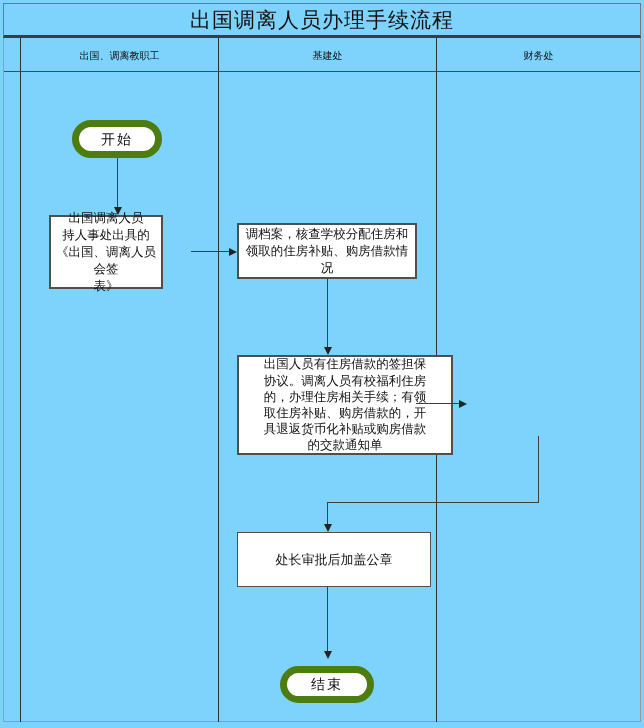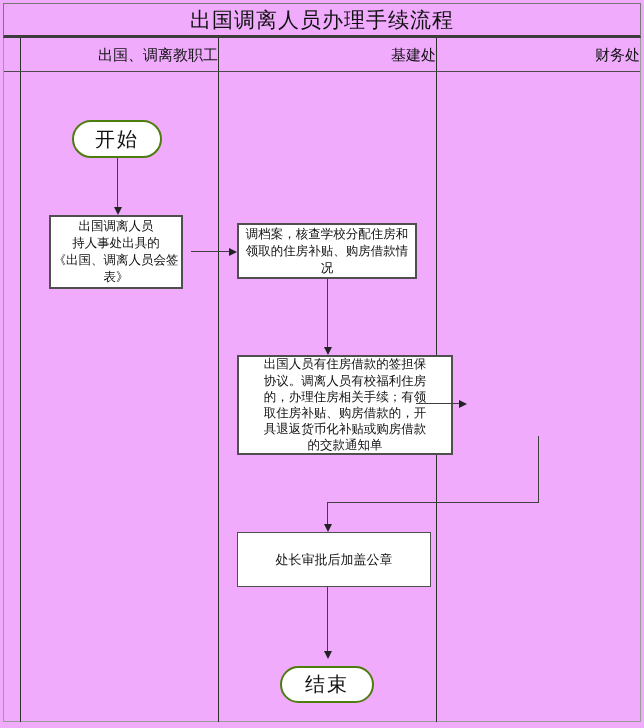--- a/index.html
+++ b/index.html
@@ -1,55 +1,55 @@
 <!DOCTYPE html>
 <html><head>
 <meta charset="utf-8">
 <style>
   html,body{margin:0;padding:0;background:#ffffff;}
   .canvas{
     position:relative;
     width:644px;height:728px;
-    background:#f0abfc;
+    background:#7dd3fc;
     font-family:"Liberation Serif","DejaVu Serif",serif;
     color:#111;
     overflow:hidden;
   }
   .abs{position:absolute;box-sizing:border-box;}
   .outer-frame{
     left:3px;top:3px;width:638px;height:719px;
     border:1px solid #9a9a9a;
   }
   .title-bar{
     left:3px;top:3px;width:638px;height:35px;
     border:1px solid #777;
     border-bottom:3px solid #3c3c3c;
     display:flex;align-items:center;justify-content:center;
     font-size:21px;letter-spacing:1px;
   }
   .vline{width:1px;background:#2f2f2f;}
   .hline{height:1px;background:#4a4a4a;}
   .lane-header{
     top:40px;height:31px;
-    display:flex;align-items:center;justify-content:flex-end;
-    font-size:15px;
+    display:flex;align-items:center;justify-content:center;
+    font-size:10px;
   }
   .node{
     display:flex;align-items:center;justify-content:center;
     text-align:center;
     border:2px solid #4f4f4f;
     background:#fff;
     font-size:12.5px;
     line-height:17px;
     white-space:pre-line;
   }
   .oval{
-    border:2px solid #4d7c0f;
+    border:7px solid #4d7c0f;
     border-radius:19px;
-    font-size:20px;
+    font-size:14px;
     letter-spacing:2px;
   }
   .conn{background:#3f3f3f;}
   .arrow-down{
     width:0;height:0;
     border-left:4px solid transparent;
     border-right:4px solid transparent;
     border-top:8px solid #222;
   }
   .arrow-right{
@@ -85,21 +85,21 @@
     <span>财务处</span>
   </div>
 
   <div class="abs node oval" style="left:72px;top:120px;width:90px;height:38px;">
     <span>开始</span>
   </div>
 
   <div class="abs conn" style="left:117px;top:158px;width:1px;height:50px;"></div>
   <div class="abs arrow-down" style="left:114px;top:207px;"></div>
 
-  <div class="abs node" style="left:49px;top:215px;width:134px;height:74px;">
+  <div class="abs node" style="left:49px;top:215px;width:114px;height:74px;">
     <span>出国调离人员
 持人事处出具的
 《出国、调离人员会签
 表》</span>
   </div>
 
   <div class="abs conn" style="left:191px;top:251px;width:39px;height:1px;"></div>
   <div class="abs arrow-right" style="left:229px;top:248px;"></div>
 
   <div class="abs node" style="left:237px;top:223px;width:180px;height:56px;">

